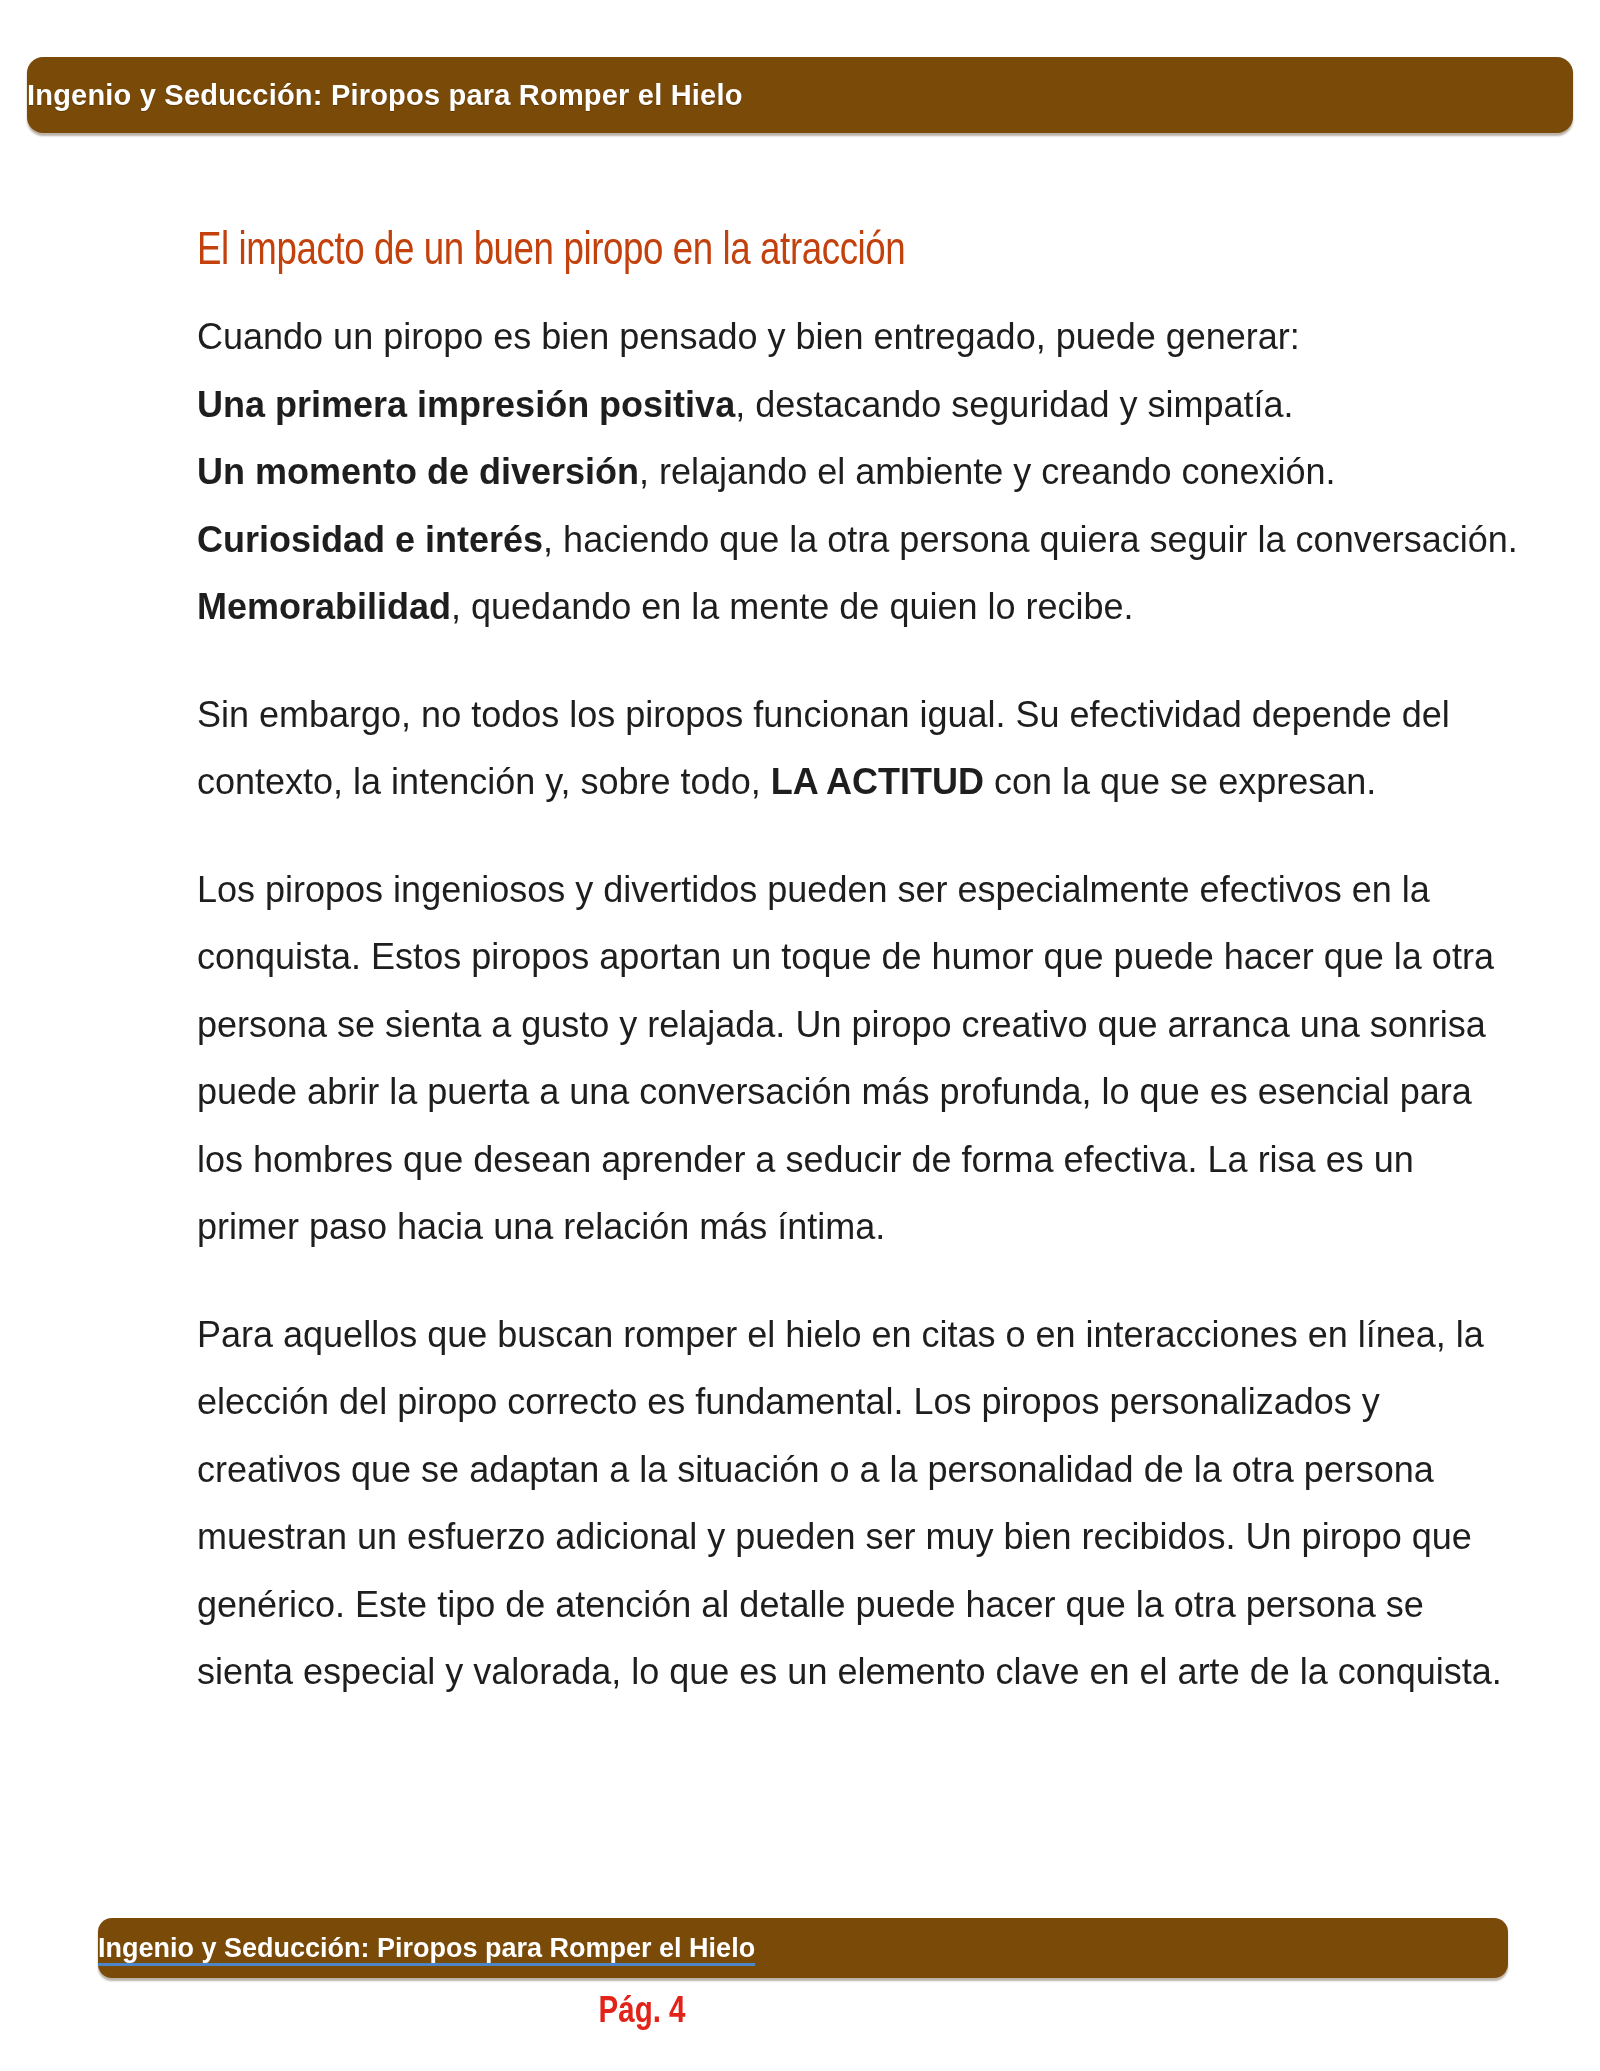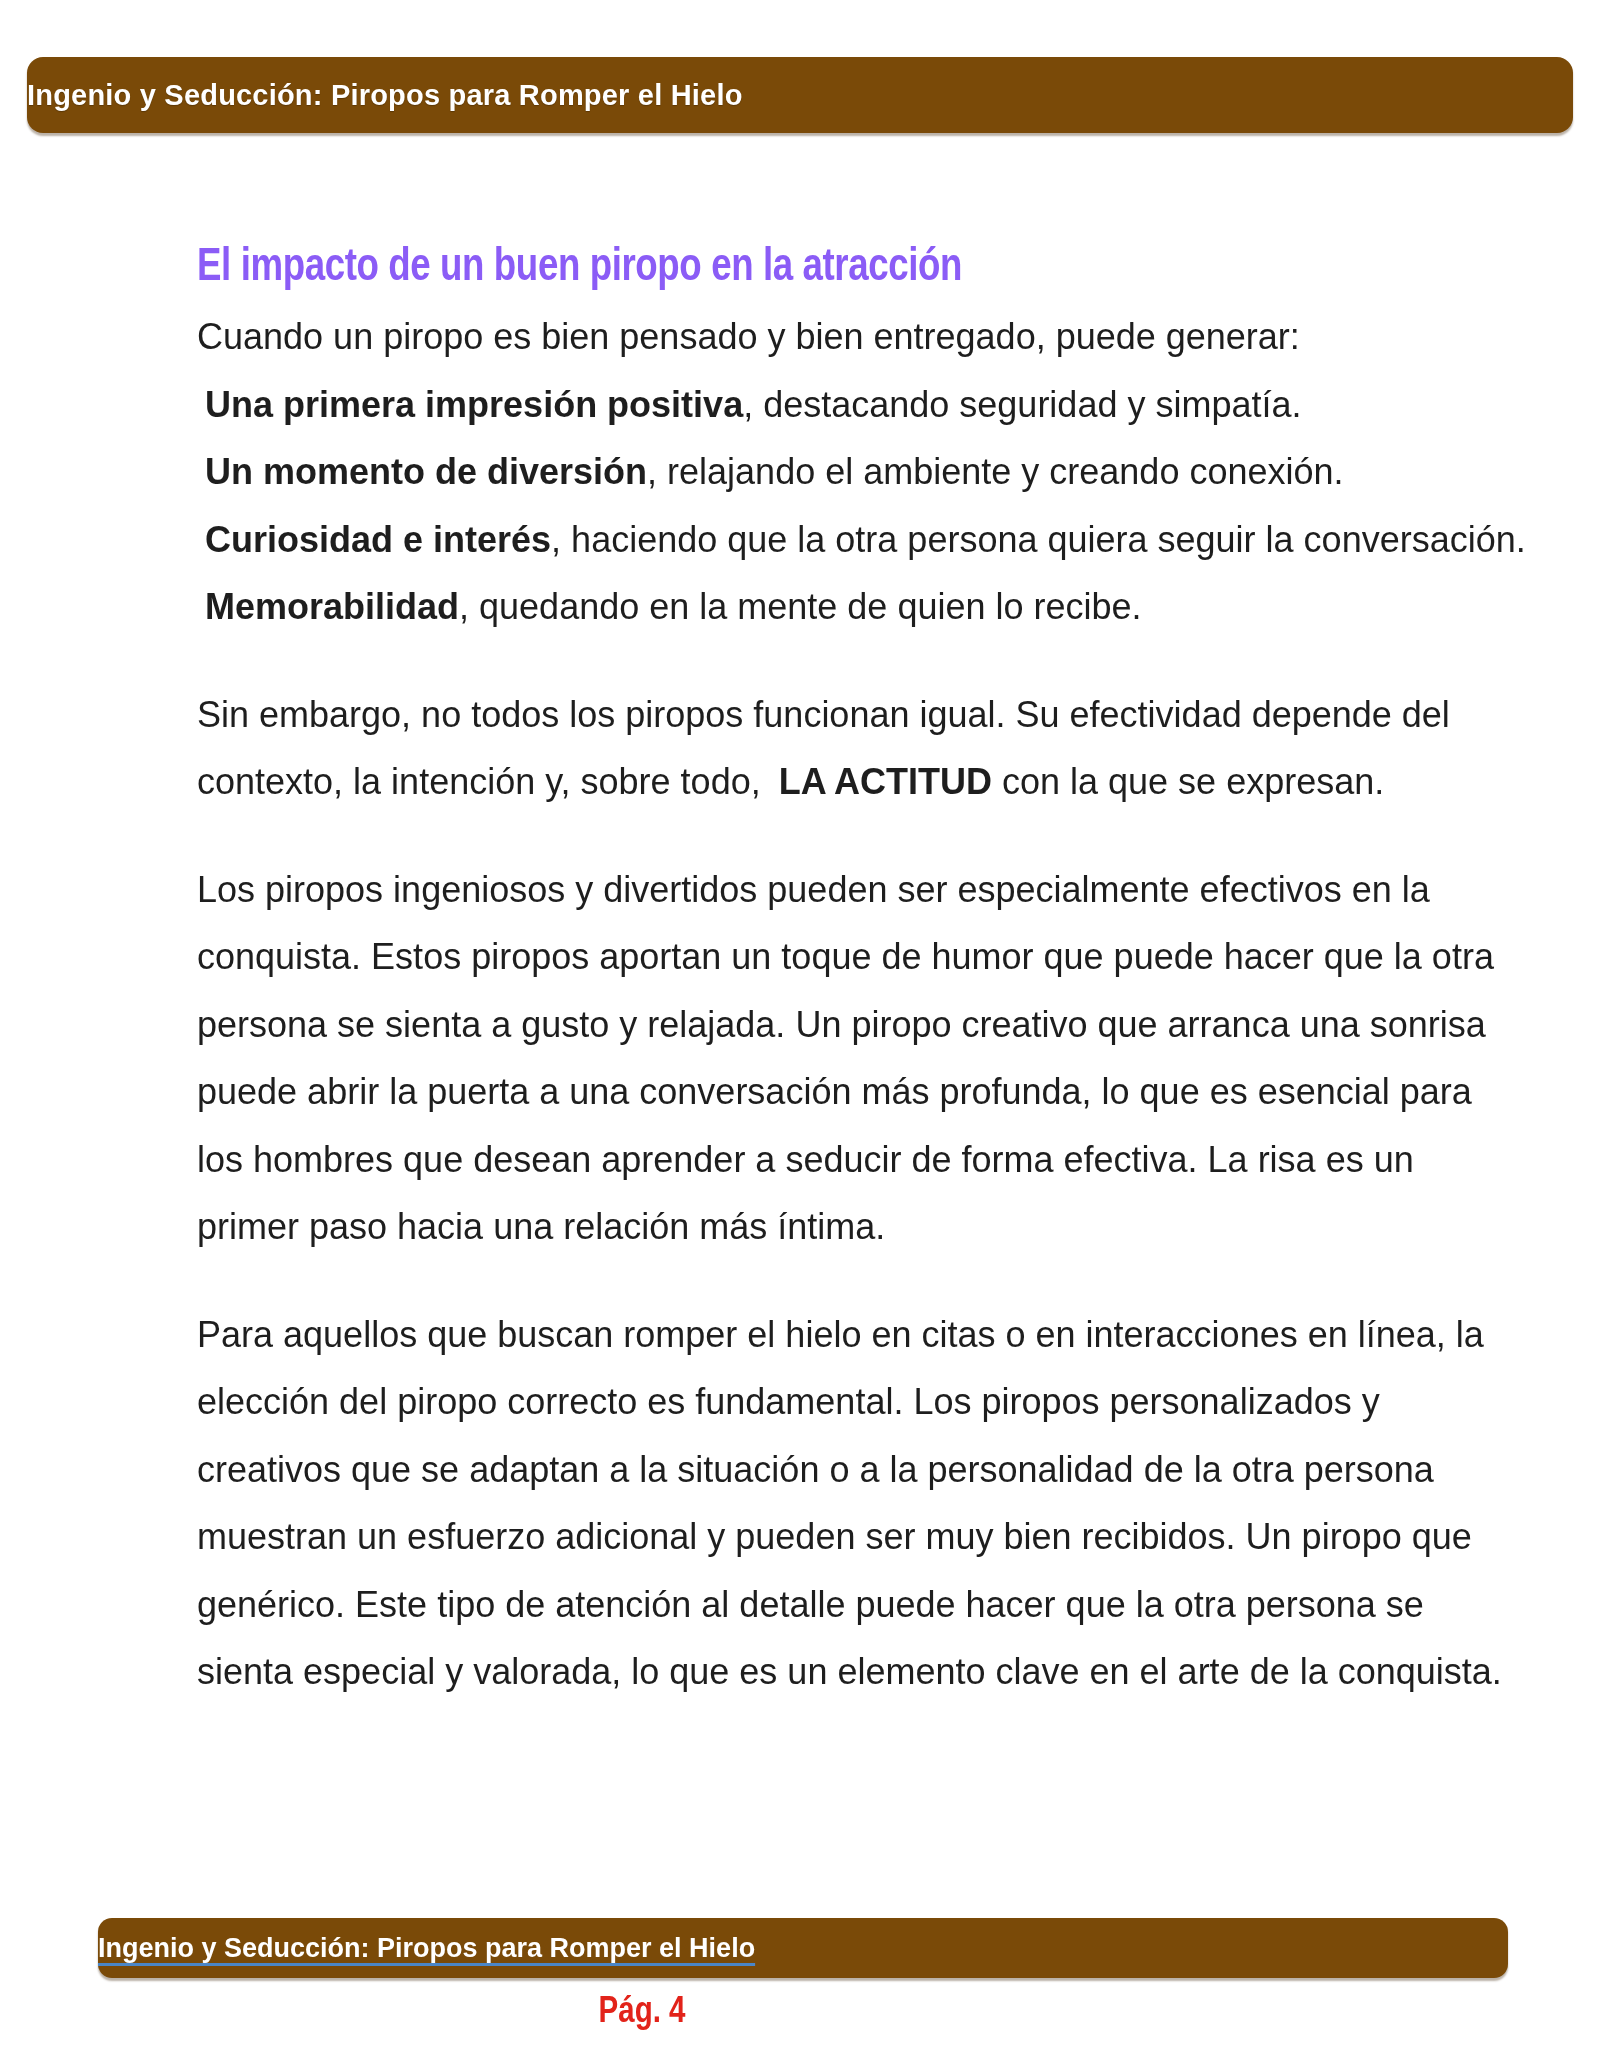--- a/index.html
+++ b/index.html
@@ -30,38 +30,38 @@
   .footer-link {
     color: #ffffff; font-weight: bold; font-size: 27px; white-space: nowrap;
     text-decoration: underline;
     text-decoration-color: #4a86c8;
     text-decoration-thickness: 3px;
     text-underline-offset: 6px;
     cursor: pointer;
   }
 
   .page-heading {
-    position: absolute; left: 197px; top: 240px; margin: 0;
-    color: #8b5cf6; font-size: 47px; font-weight: 700; line-height: 1;
+    position: absolute; left: 197px; top: 224px; margin: 0;
+    color: #c2410c; font-size: 47px; font-weight: 400; line-height: 1;
     white-space: nowrap;
   }
   .page-heading .squeeze {
     display: inline-block;
     transform: scaleX(0.78);
     transform-origin: left center;
     letter-spacing: -0.5px;
   }
 
   .body-text {
     position: absolute; left: 197px; top: 303px; width: 1280px;
     color: #1e1e1e; font-size: 36px;
   }
   .para + .para { margin-top: 40px; }
   .line { line-height: 67.5px; white-space: nowrap; }
-  .line .b { font-weight: bold; margin-left: 8px; }
+  .line .b { font-weight: bold; }
 
   .page-number {
     position: absolute; left: 0; top: 1992px; width: 1284px;
     text-align: center;
     color: #e2231a; font-size: 36px; font-weight: 900; line-height: 1;
   }
   .page-number .squeeze {
     display: inline-block;
     transform: scaleX(0.82);
     transform-origin: center center;

